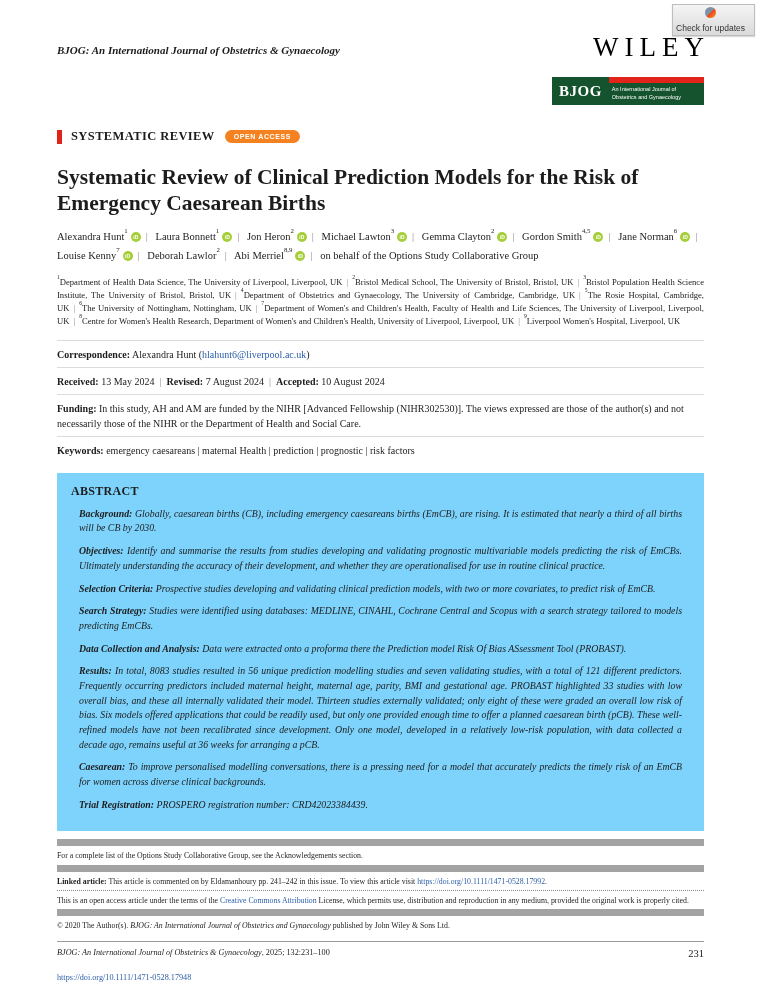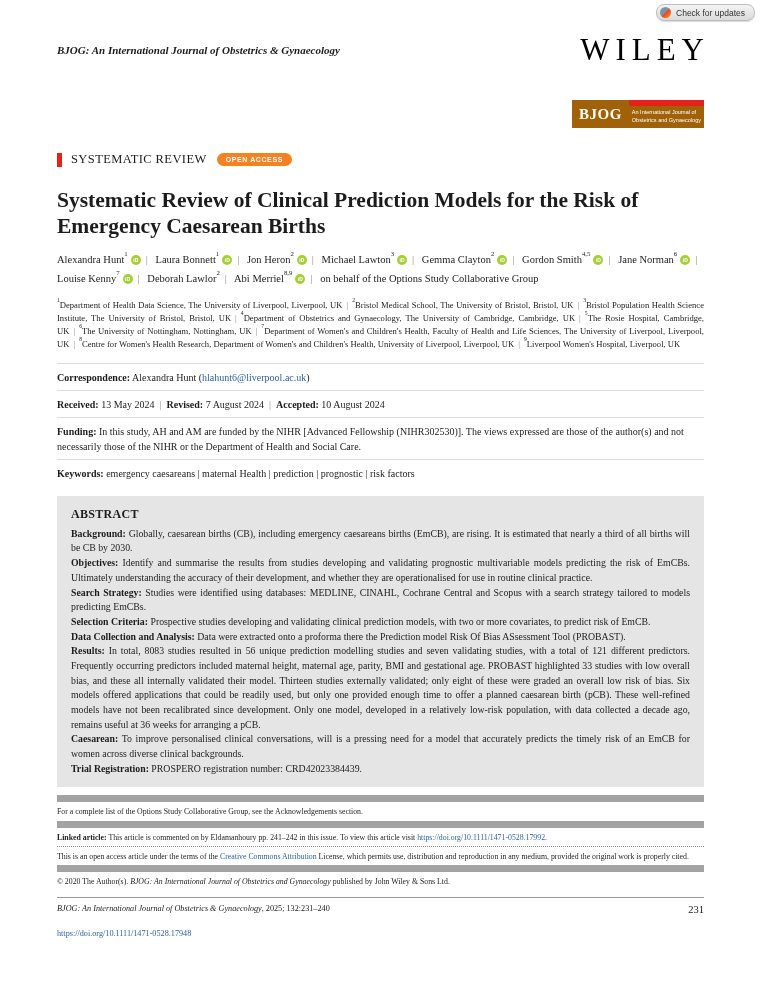--- a/index.html
+++ b/index.html
@@ -14,58 +14,59 @@
     color: #1c1c1c;
   }
   .content { padding: 32px 57px 0 57px; }
 
   
   .update-badge {
     position: absolute; top: 4px; right: 6px;
     display: flex; align-items: center; gap: 5px;
     background: linear-gradient(#f4f4f4, #dadada);
     border: 1px solid #bdbdbd;
-    border-radius: 8px;
+    border-radius: 0;
     padding: 2px 9px 2px 3px;
     font: 8.5px "Liberation Sans", sans-serif;
     color: #333;
     box-shadow: 0 1px 1px rgba(0,0,0,.15);
     cursor: pointer;
+    flex-direction: column;
   }
   .crossref-icon {
     width: 11px; height: 11px; border-radius: 50%;
     background: linear-gradient(135deg, #7d93a5 48%, #ef4323 52%, #f6a01a 100%);
     display: inline-block;
   }
 
   
   .header { display: flex; justify-content: space-between; align-items: flex-start; }
   .journal-name { font-style: italic; font-weight: bold; font-size: 11px; margin-top: 12px; }
   .header-right { display: flex; flex-direction: column; align-items: flex-end; }
   .wiley {
     font-family: "Liberation Serif", serif;
-    font-size: 31px; letter-spacing: 6px; margin-right: -6px;
+    font-size: 27px; letter-spacing: 6px; margin-right: -6px;
     font-weight: 500; color: #000;
   }
-  .bjog-logo { margin-top: 32px; display: flex; width: 132px; height: 28px; background: #a16207; }
+  .bjog-logo { margin-top: 14px; display: flex; width: 152px; height: 28px; background: #14532d; }
   .bjog-abbr {
     color: #fff; font-weight: bold; font-size: 15px; letter-spacing: .5px;
     display: flex; align-items: center; padding: 0 7px;
   }
   .bjog-right { flex: 1; display: flex; flex-direction: column; }
   .bjog-redbar { height: 6px; background: #e2231a; }
   .bjog-sub {
     flex: 1; display: flex; flex-direction: column; justify-content: center;
     color: #fff; font: 5.5px/1.45 "Liberation Sans", sans-serif; padding-left: 3px;
   }
 
   
   .section-row { margin-top: 24px; display: flex; align-items: center; }
   .red-bar { width: 5px; height: 14px; background: #e2231a; margin-right: 9px; }
-  .section-label { font-weight: normal; font-size: 12.5px; letter-spacing: .4px; }
+  .section-label { font-weight: bold; font-size: 12.5px; letter-spacing: .4px; }
   .oa-pill {
     background: #f58220; color: #fff;
     font: bold 7px/1 "Liberation Sans", sans-serif; letter-spacing: .6px;
     padding: 3px 9px 3px; border-radius: 9px; margin-left: 10px;
   }
 
   .title { font-size: 21.5px; line-height: 1.22; font-weight: bold; margin: 20px 0 0; }
 
   .authors { margin: 12px 0 0; font-size: 10.5px; line-height: 1.8; }
   .author { white-space: nowrap; }
@@ -80,23 +81,23 @@
 
   .affiliations {
     margin: 10px 0 12px; font-size: 8.6px; line-height: 1.5;
     text-align: justify; color: #222;
   }
   .affiliations .sep { margin: 0 4px; }
 
   .meta-block { border-top: 1px solid #dcdcdc; padding: 6px 0 5px; font-size: 10px; line-height: 1.5; }
   .link { color: #2a5ea8; text-decoration: none; cursor: pointer; }
 
-  .abstract { margin-top: 10px; background: #e5e5e5; padding: 11px 14px 11px; }
+  .abstract { margin-top: 10px; background: #7dd3fc; padding: 11px 14px 11px; }
   .abstract-heading { font-weight: bold; font-size: 12px; letter-spacing: .3px; margin-bottom: 5px; }
-  .abstract p { margin: 0; font-size: 9.8px; line-height: 1.5; text-align: justify; }
+  .abstract p { margin: 8px; font-size: 9.8px; line-height: 1.5; text-align: justify; font-style: italic; }
   .ab-label { font-weight: bold; }
 
   .notes { margin-top: 8px; }
   .note { font-size: 7.8px; line-height: 1.45; padding: 4px 0 3px; }
   .line-top { border-top: 7px solid #a3a3a3; }
   .dotted-top { border-top: 1px dotted #8a8a8a; }
 
   .footer {
     border-top: 1px solid #9a9a9a; margin-top: 6px; padding-top: 6px;
     display: flex; justify-content: space-between; align-items: flex-start;
@@ -179,25 +180,25 @@
 
     <div class="meta-block">
       <b>Keywords:</b>
       <span>emergency caesareans | maternal Health | prediction | prognostic | risk factors</span>
     </div>
 
     <div class="abstract">
       <div class="abstract-heading">ABSTRACT</div>
       <p><b class="ab-label">Background:</b> <span>Globally, caesarean births (CB), including emergency caesareans births (EmCB), are rising. It is estimated that nearly a third of all births will be CB by 2030.</span></p>
       <p><b class="ab-label">Objectives:</b> <span>Identify and summarise the results from studies developing and validating prognostic multivariable models predicting the risk of EmCBs. Ultimately understanding the accuracy of their development, and whether they are operationalised for use in routine clinical practice.</span></p>
+      <p><b class="ab-label">Selection Criteria:</b> <span>Prospective studies developing and validating clinical prediction models, with two or more covariates, to predict risk of EmCB.</span></p>
       <p><b class="ab-label">Search Strategy:</b> <span>Studies were identified using databases: MEDLINE, CINAHL, Cochrane Central and Scopus with a search strategy tailored to models predicting EmCBs.</span></p>
-      <p><b class="ab-label">Selection Criteria:</b> <span>Prospective studies developing and validating clinical prediction models, with two or more covariates, to predict risk of EmCB.</span></p>
       <p><b class="ab-label">Data Collection and Analysis:</b> <span>Data were extracted onto a proforma there the Prediction model Risk Of Bias ASsessment Tool (PROBAST).</span></p>
       <p><b class="ab-label">Results:</b> <span>In total, 8083 studies resulted in 56 unique prediction modelling studies and seven validating studies, with a total of 121 different predictors. Frequently occurring predictors included maternal height, maternal age, parity, BMI and gestational age. PROBAST highlighted 33 studies with low overall bias, and these all internally validated their model. Thirteen studies externally validated; only eight of these were graded an overall low risk of bias. Six models offered applications that could be readily used, but only one provided enough time to offer a planned caesarean birth (pCB). These well-refined models have not been recalibrated since development. Only one model, developed in a relatively low-risk population, with data collected a decade ago, remains useful at 36 weeks for arranging a pCB.</span></p>
-      <p><b class="ab-label">Caesarean:</b> <span>To improve personalised clinical conversations, will is a pressing need for a model that accurately predicts the timely risk of an EmCB for women across diverse clinical backgrounds.</span></p>
+      <p><b class="ab-label">Caesarean:</b> <span>To improve personalised modelling conversations, there is a pressing need for a model that accurately predicts the timely risk of an EmCB for women across diverse clinical backgrounds.</span></p>
       <p><b class="ab-label">Trial Registration:</b> <span>PROSPERO registration number: CRD42023384439.</span></p>
     </div>
 
     <div class="notes">
       <div class="note line-top">For a complete list of the Options Study Collaborative Group, see the Acknowledgements section.</div>
       <div class="note line-top">
         <b>Linked article:</b>
         <span>This article is commented on by Eldamanhoury pp. 241–242 in this issue. To view this article visit</span>
         <a class="link">https://doi.org/10.1111/1471-0528.17992</a><span>.</span>
       </div>
@@ -208,20 +209,20 @@
       </div>
       <div class="note line-top">
         <span>© 2020 The Author(s).</span>
         <i>BJOG: An International Journal of Obstetrics and Gynaecology</i>
         <span>published by John Wiley &amp; Sons Ltd.</span>
       </div>
     </div>
 
     <div class="footer">
       <div class="footer-left">
-        <div class="footer-citation"><i>BJOG: An International Journal of Obstetrics &amp; Gynaecology</i><span>, 2025; 132:231–240</span></div>
+        <div class="footer-citation"><i>BJOG: An International Journal of Obstetrics &amp; Gynaecology</i><span>, 2025; 132:231–100</span></div>
         <a class="link">https://doi.org/10.1111/1471-0528.17948</a>
       </div>
       <div class="page-number">231</div>
     </div>
 
   </div>
 </div>
 
 </body></html>

